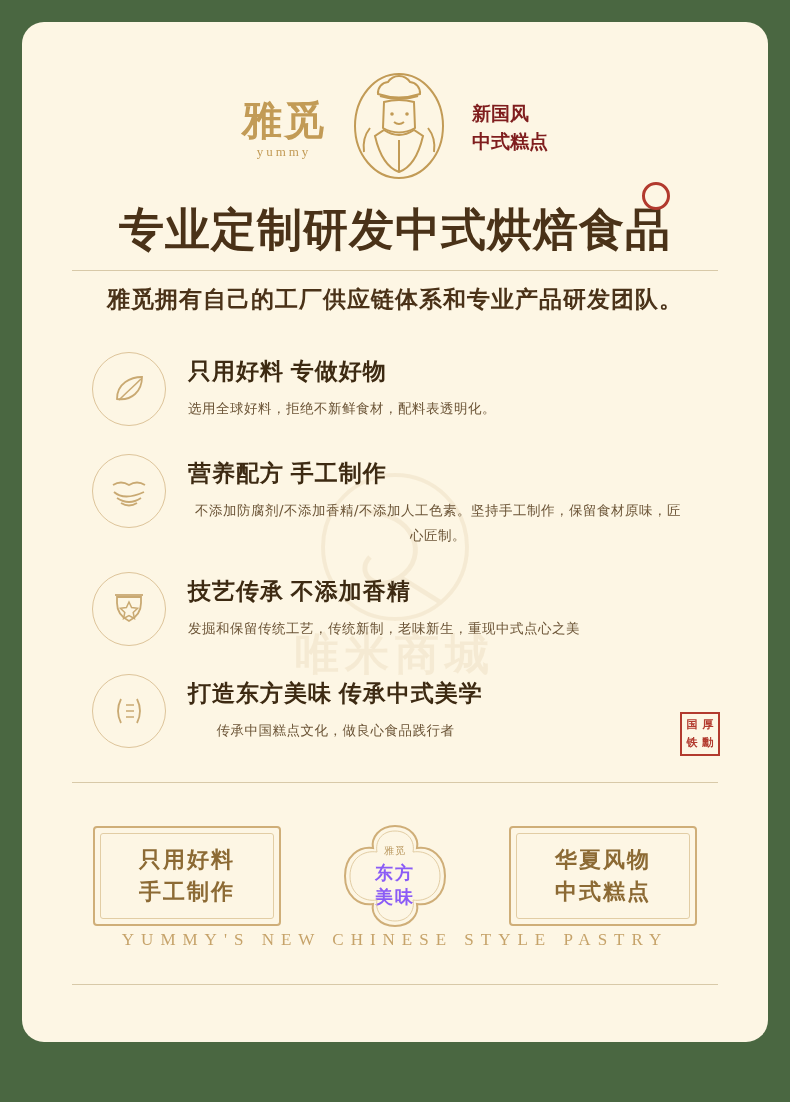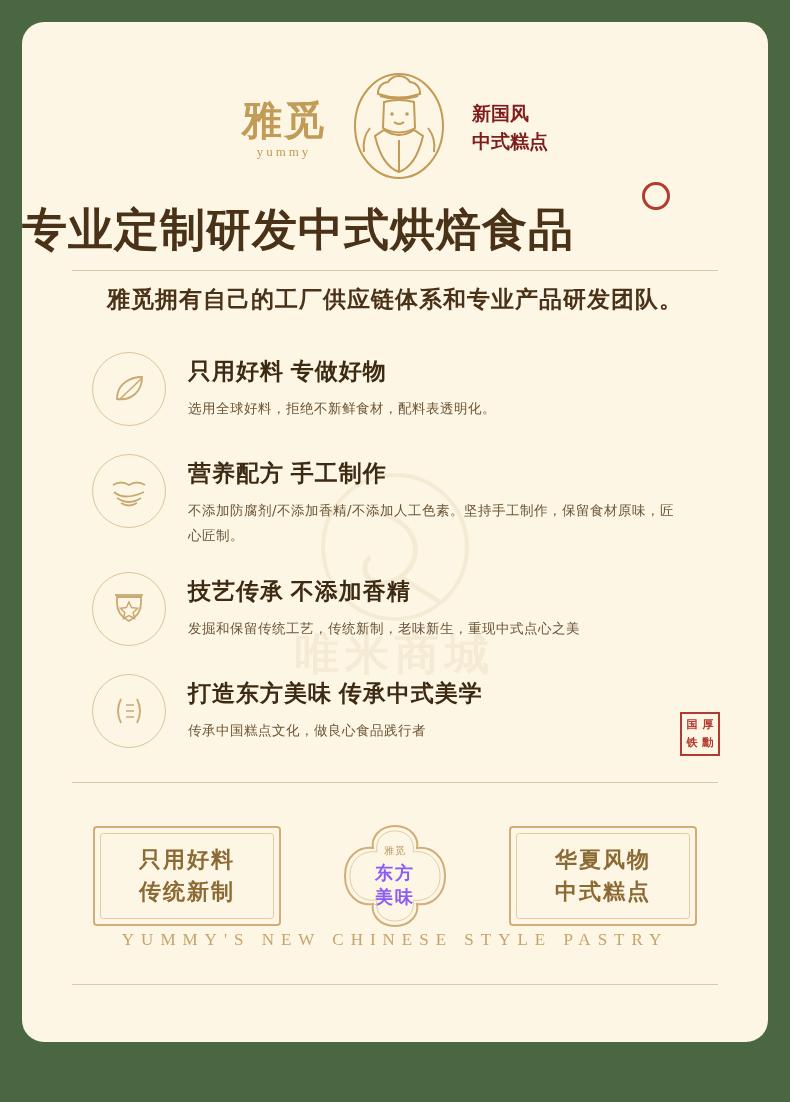--- a/index.html
+++ b/index.html
@@ -88,21 +88,21 @@
     font-weight: bold;
     line-height: 1.45;
     padding-top: 10px;
     font-family: "DejaVu Sans", sans-serif;
   }
   
   .main-title {
     position: absolute;
     top: 178px;
     width: 100%;
-    text-align: left;
+    text-align: center;
     font-size: 45px;
     font-weight: bold;
     letter-spacing: 1px;
     color: #4a3218;
     font-family: Liberation Mono, monospace;
   }
   .title-dot {
     position: absolute;
     right: 98px;
     top: 160px;
@@ -165,20 +165,21 @@
     margin-bottom: 9px;
     font-family: Liberation Serif, serif;
   }
   .f-desc {
     font-size: 13.5px;
     color: #6b5436;
     line-height: 1.85;
     letter-spacing: .5px;
     max-width: 500px;
     font-family: "DejaVu Sans", sans-serif;
+    text-align: center;
   }
   
   .seal {
     position: absolute;
     right: 48px;
     top: 690px;
     width: 40px;
     height: 44px;
     border: 2px solid #b23a2e;
     color: #b23a2e;
@@ -383,21 +384,21 @@
     <span>铁</span>
     <span>勳</span>
   </div>
 
   <div class="rule mid"></div>
 
   <div class="badges">
 
     <div class="badge-rect">
       <div class="line">只用好料</div>
-      <div class="line">传统新制</div>
+      <div class="line">手工制作</div>
     </div>
 
     <div class="badge-oval">
       <svg class="oval-svg" width="120" height="108" viewBox="0 0 120 108" xmlns="http://www.w3.org/2000/svg">
         <path d="M60 4 C76 4 84 16 82 26 C96 24 110 34 110 54 C110 74 96 84 82 82 C84 92 76 104 60 104 C44 104 36 92 38 82 C24 84 10 74 10 54 C10 34 24 24 38 26 C36 16 44 4 60 4 Z" fill="none" stroke="#cfae78" stroke-width="2"></path>
         <path d="M60 9 C74 9 80 20 78 30 C91 28 105 36 105 54 C105 72 91 80 78 78 C80 88 74 99 60 99 C46 99 40 88 42 78 C29 80 15 72 15 54 C15 36 29 28 42 30 C40 20 46 9 60 9 Z" fill="none" stroke="#e2cda4" stroke-width="1"></path>
       </svg>
       <div class="tiny">雅觅</div>
       <div class="line">东方</div>
       <div class="line">美味</div>

